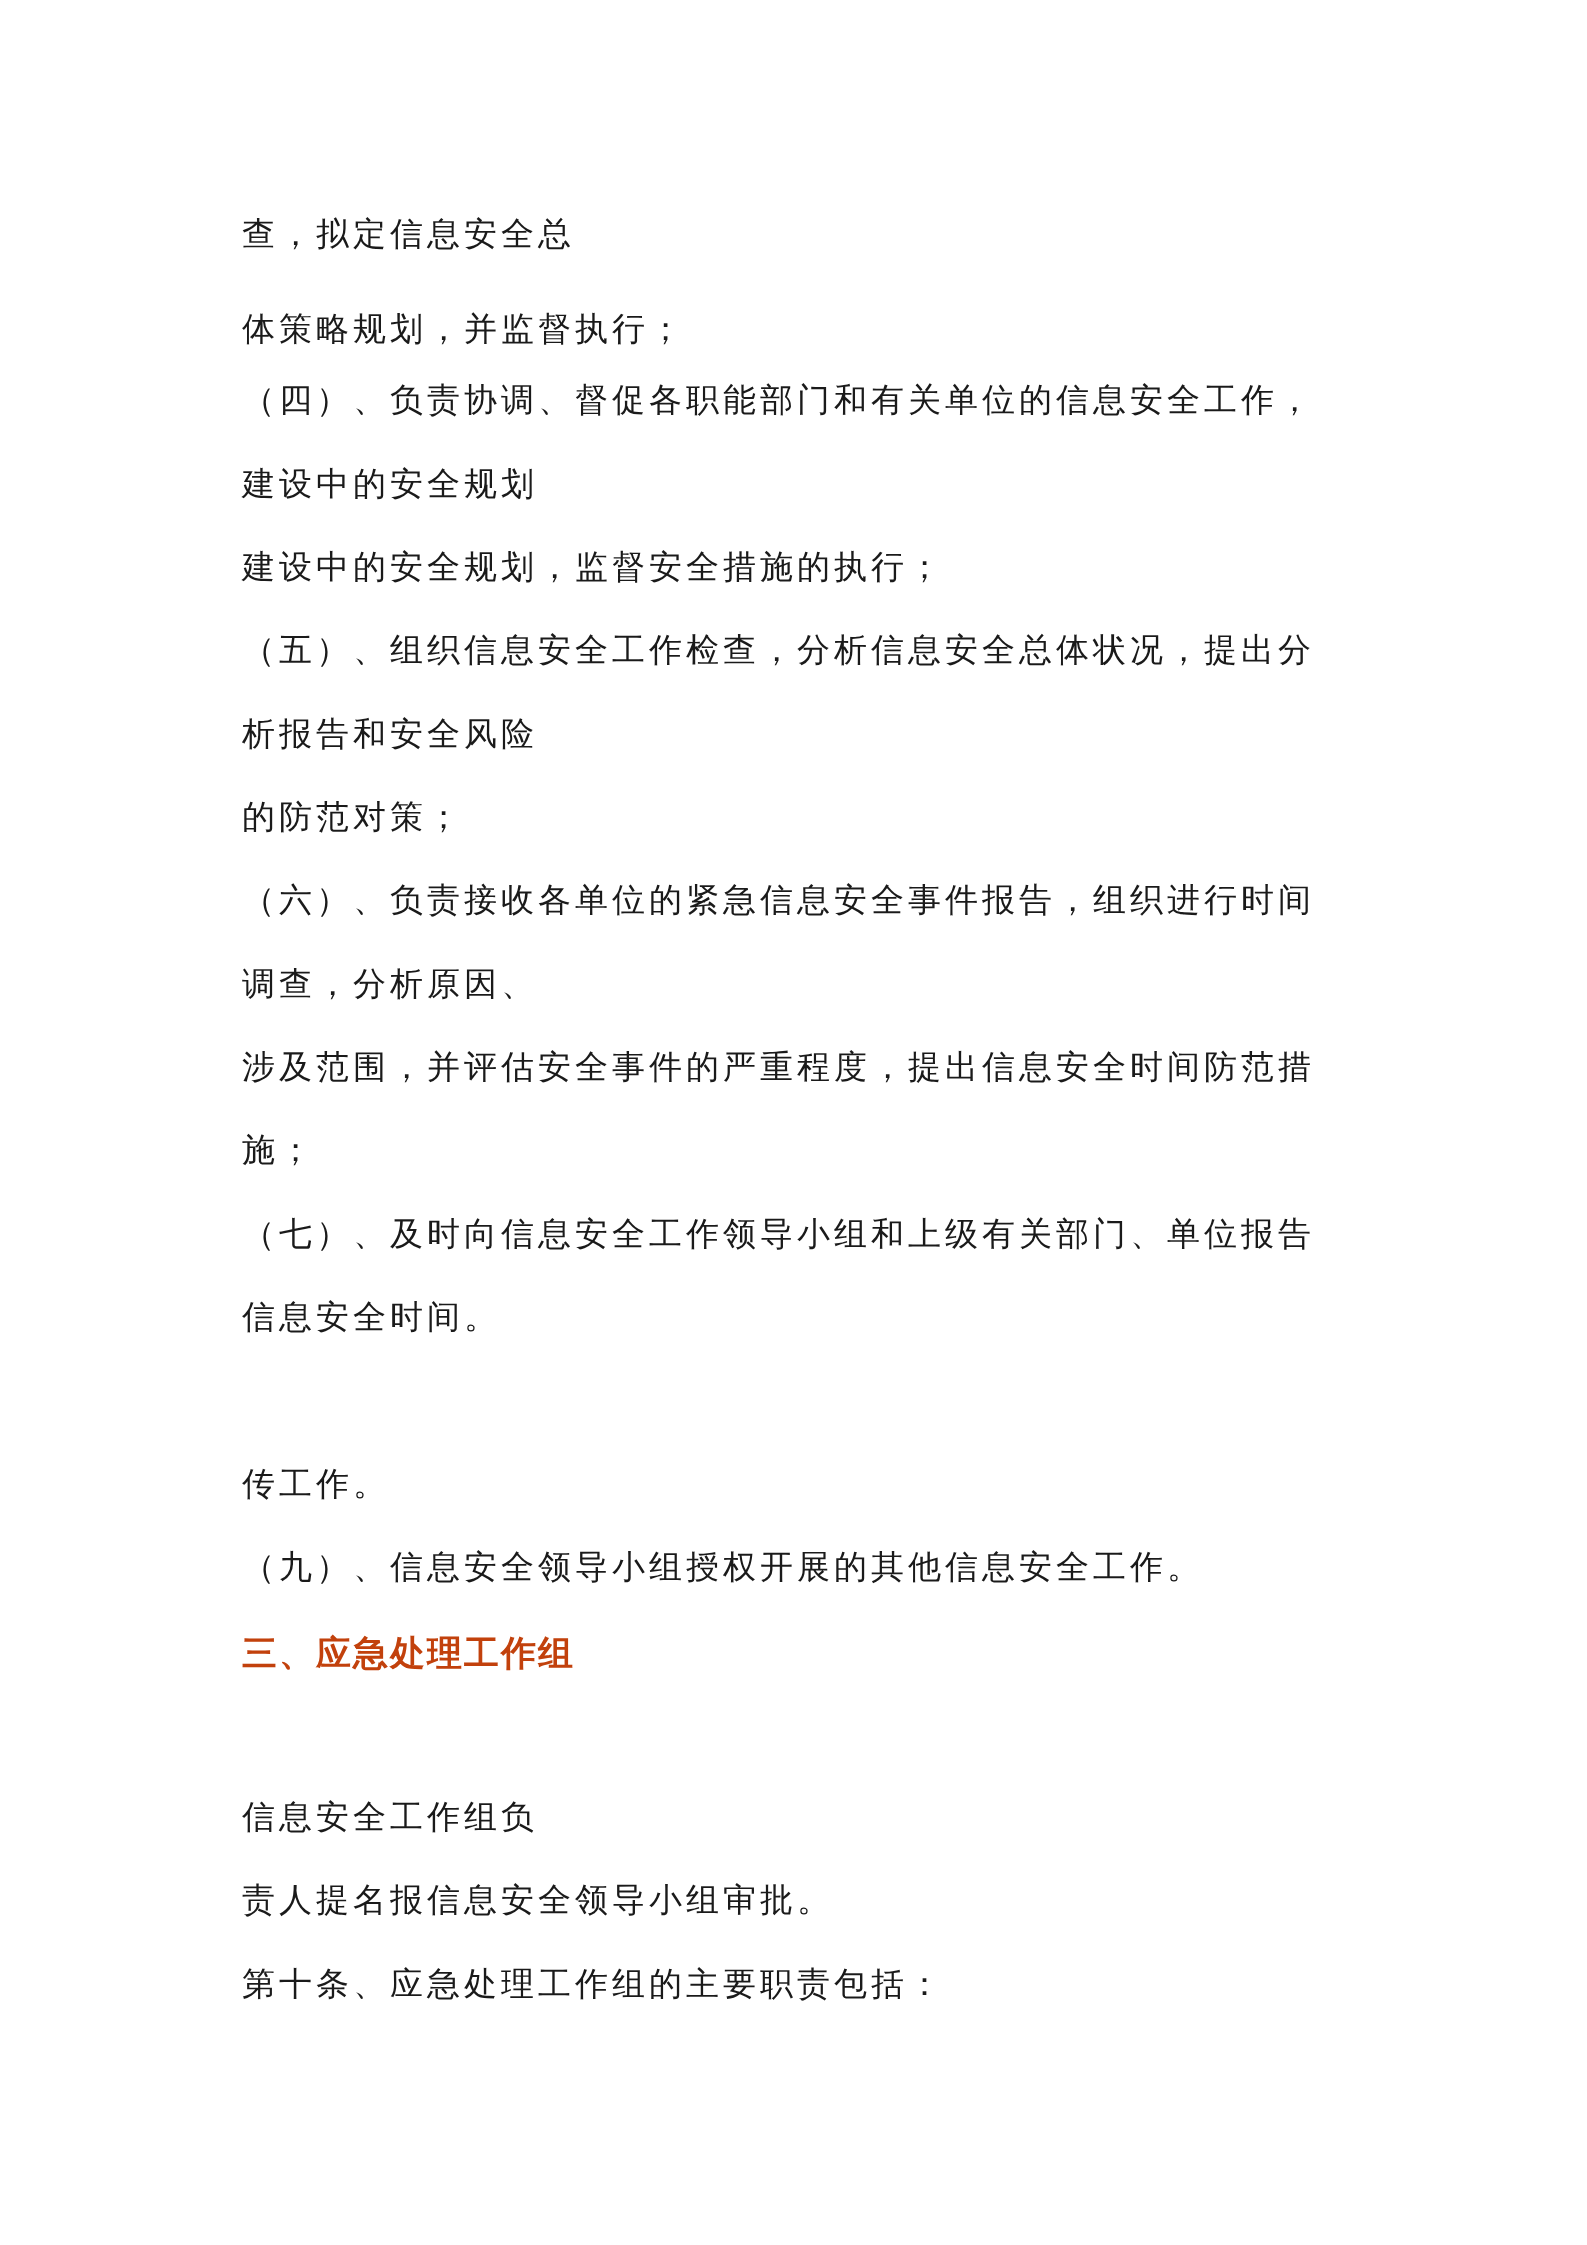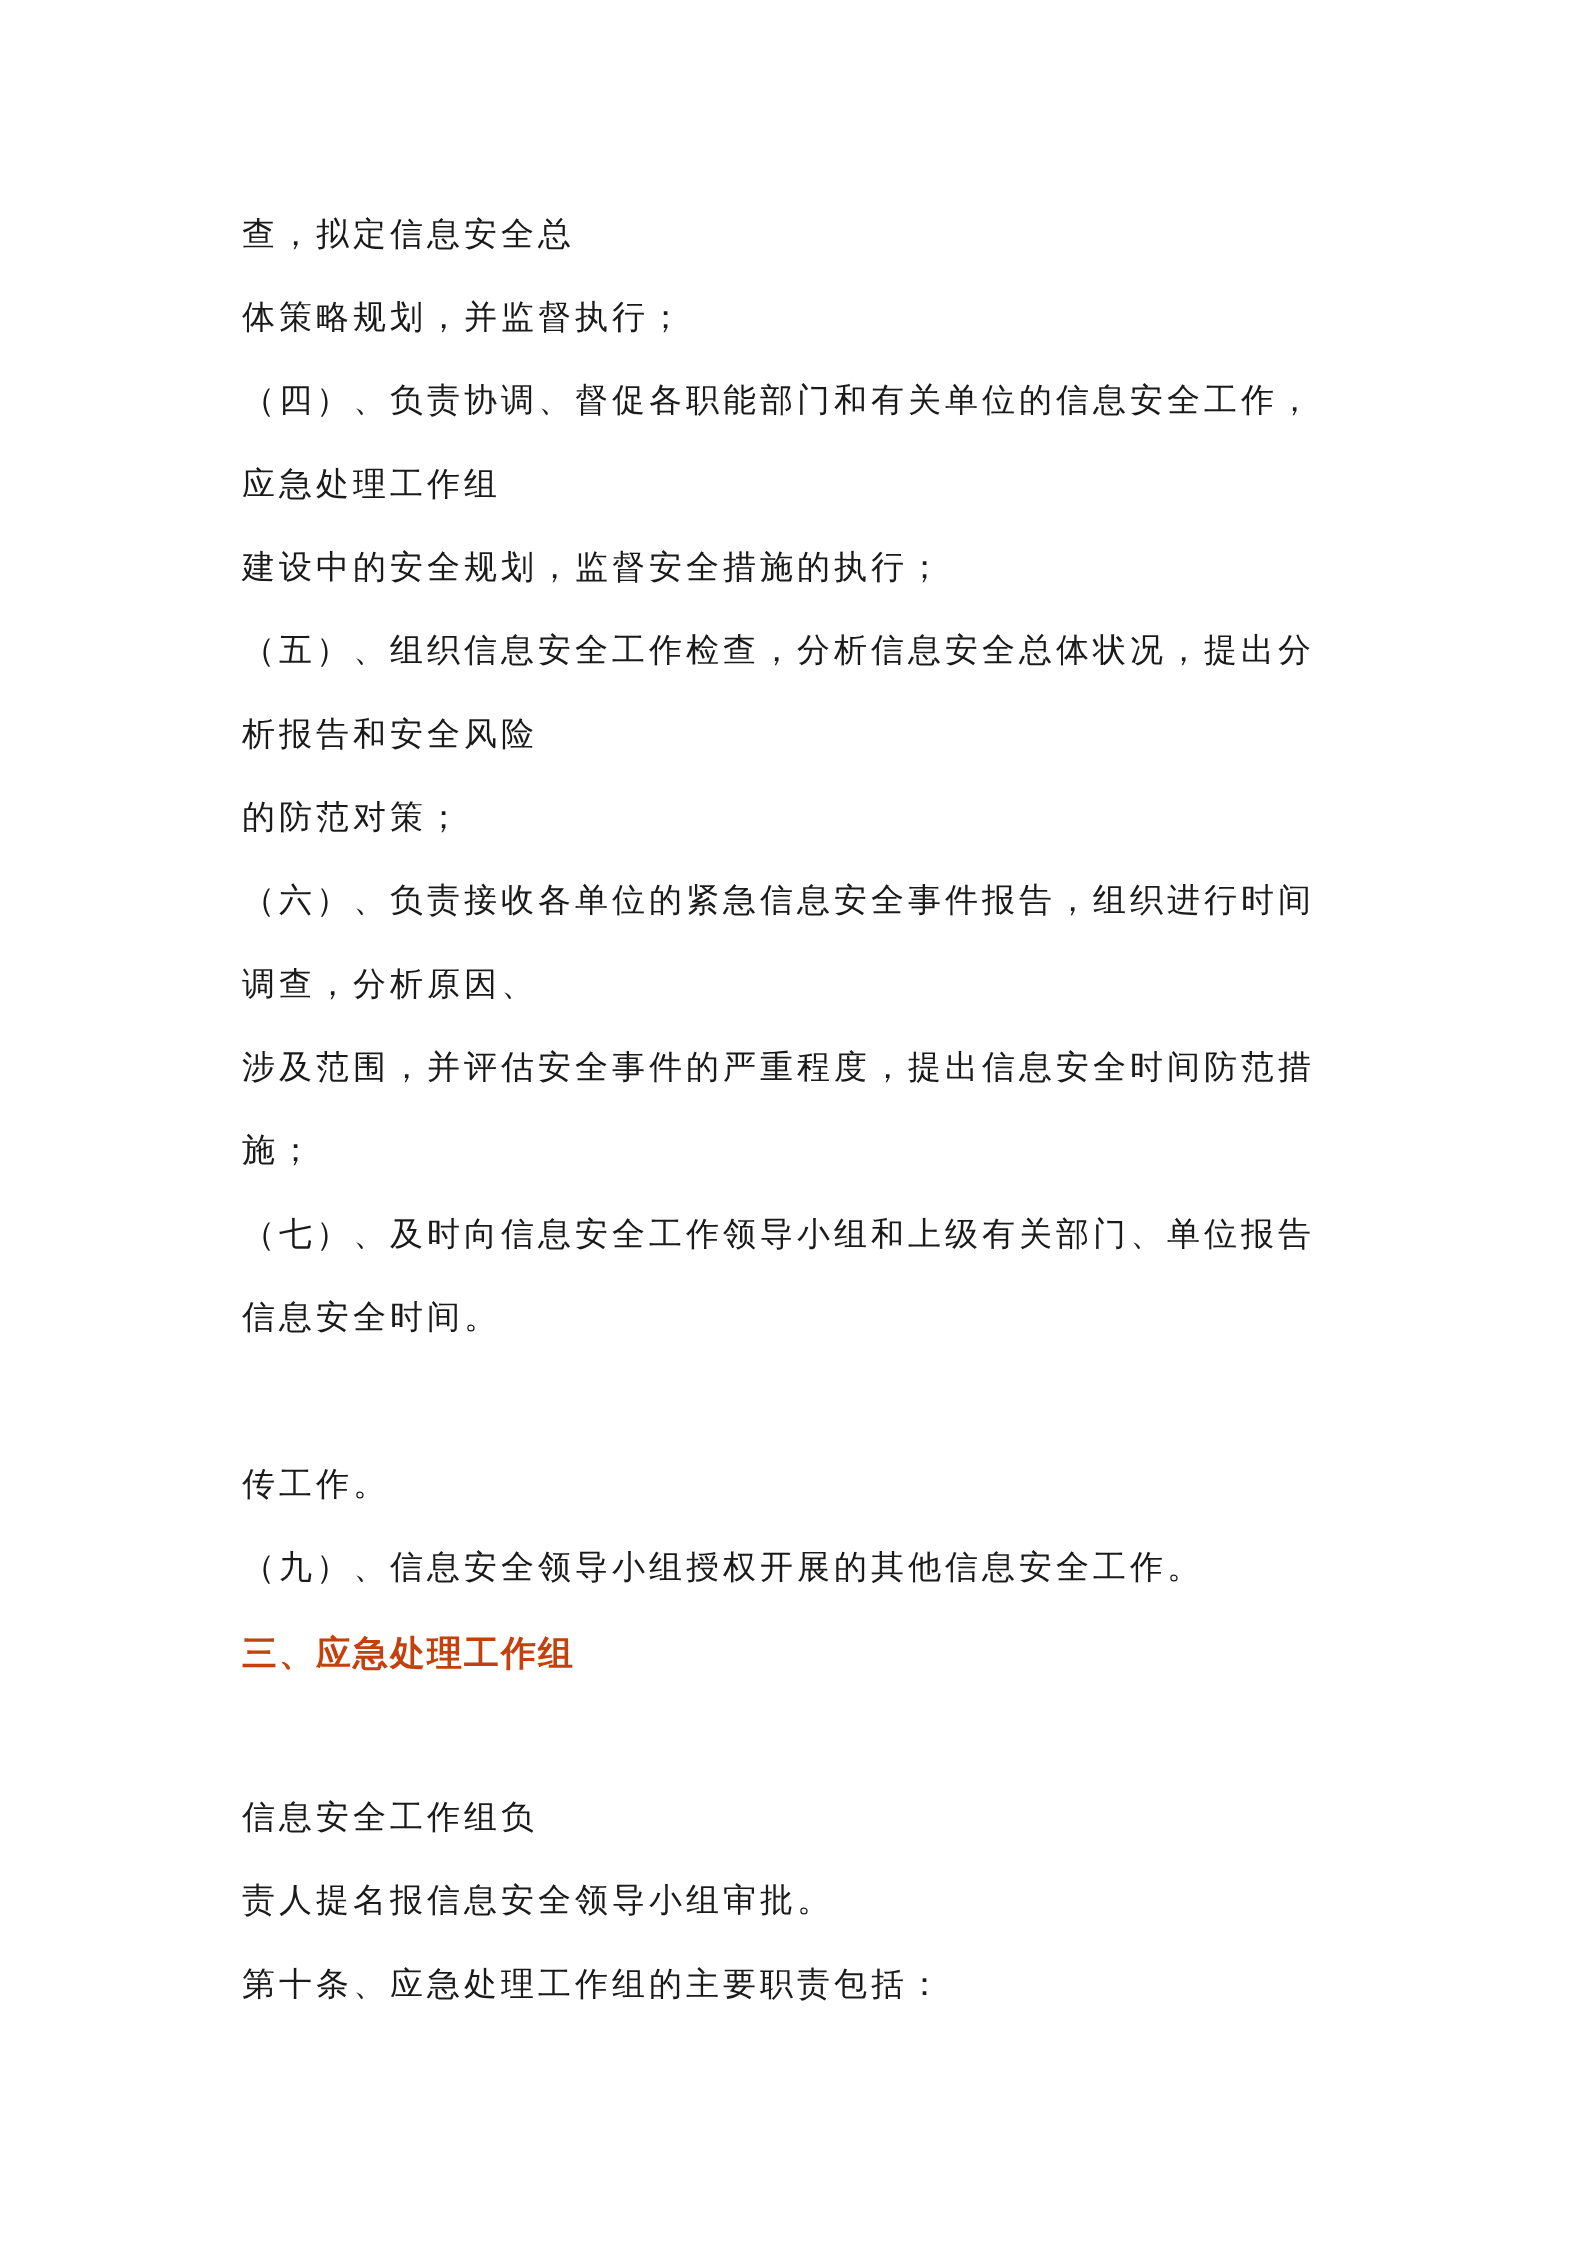--- a/index.html
+++ b/index.html
@@ -40,23 +40,23 @@
       white-space: nowrap;
       letter-spacing: 2px;
       color: #c2410c;
     }
   </style>
 </head>
 <body>
 
 <div class="page">
   <div class="line" style="top:214px">查，拟定信息安全总</div>
-  <div class="line" style="top:297px">体策略规划，并监督执行；</div>
+  <div class="line" style="top:309px">体策略规划，并监督执行；</div>
   <div class="line" style="top:380px">（四）、负责协调、督促各职能部门和有关单位的信息安全工作，</div>
-  <div class="line" style="top:464px">应急处理工作组</div>
+  <div class="line" style="top:464px">建设中的安全规划</div>
   <div class="line" style="top:547px">建设中的安全规划，监督安全措施的执行；</div>
   <div class="line" style="top:630px">（五）、组织信息安全工作检查，分析信息安全总体状况，提出分</div>
   <div class="line" style="top:714px">析报告和安全风险</div>
   <div class="line" style="top:797px">的防范对策；</div>
   <div class="line" style="top:880px">（六）、负责接收各单位的紧急信息安全事件报告，组织进行时间</div>
   <div class="line" style="top:964px">调查，分析原因、</div>
   <div class="line" style="top:1047px">涉及范围，并评估安全事件的严重程度，提出信息安全时间防范措</div>
   <div class="line" style="top:1130px">施；</div>
   <div class="line" style="top:1214px">（七）、及时向信息安全工作领导小组和上级有关部门、单位报告</div>
   <div class="line" style="top:1297px">信息安全时间。</div>

